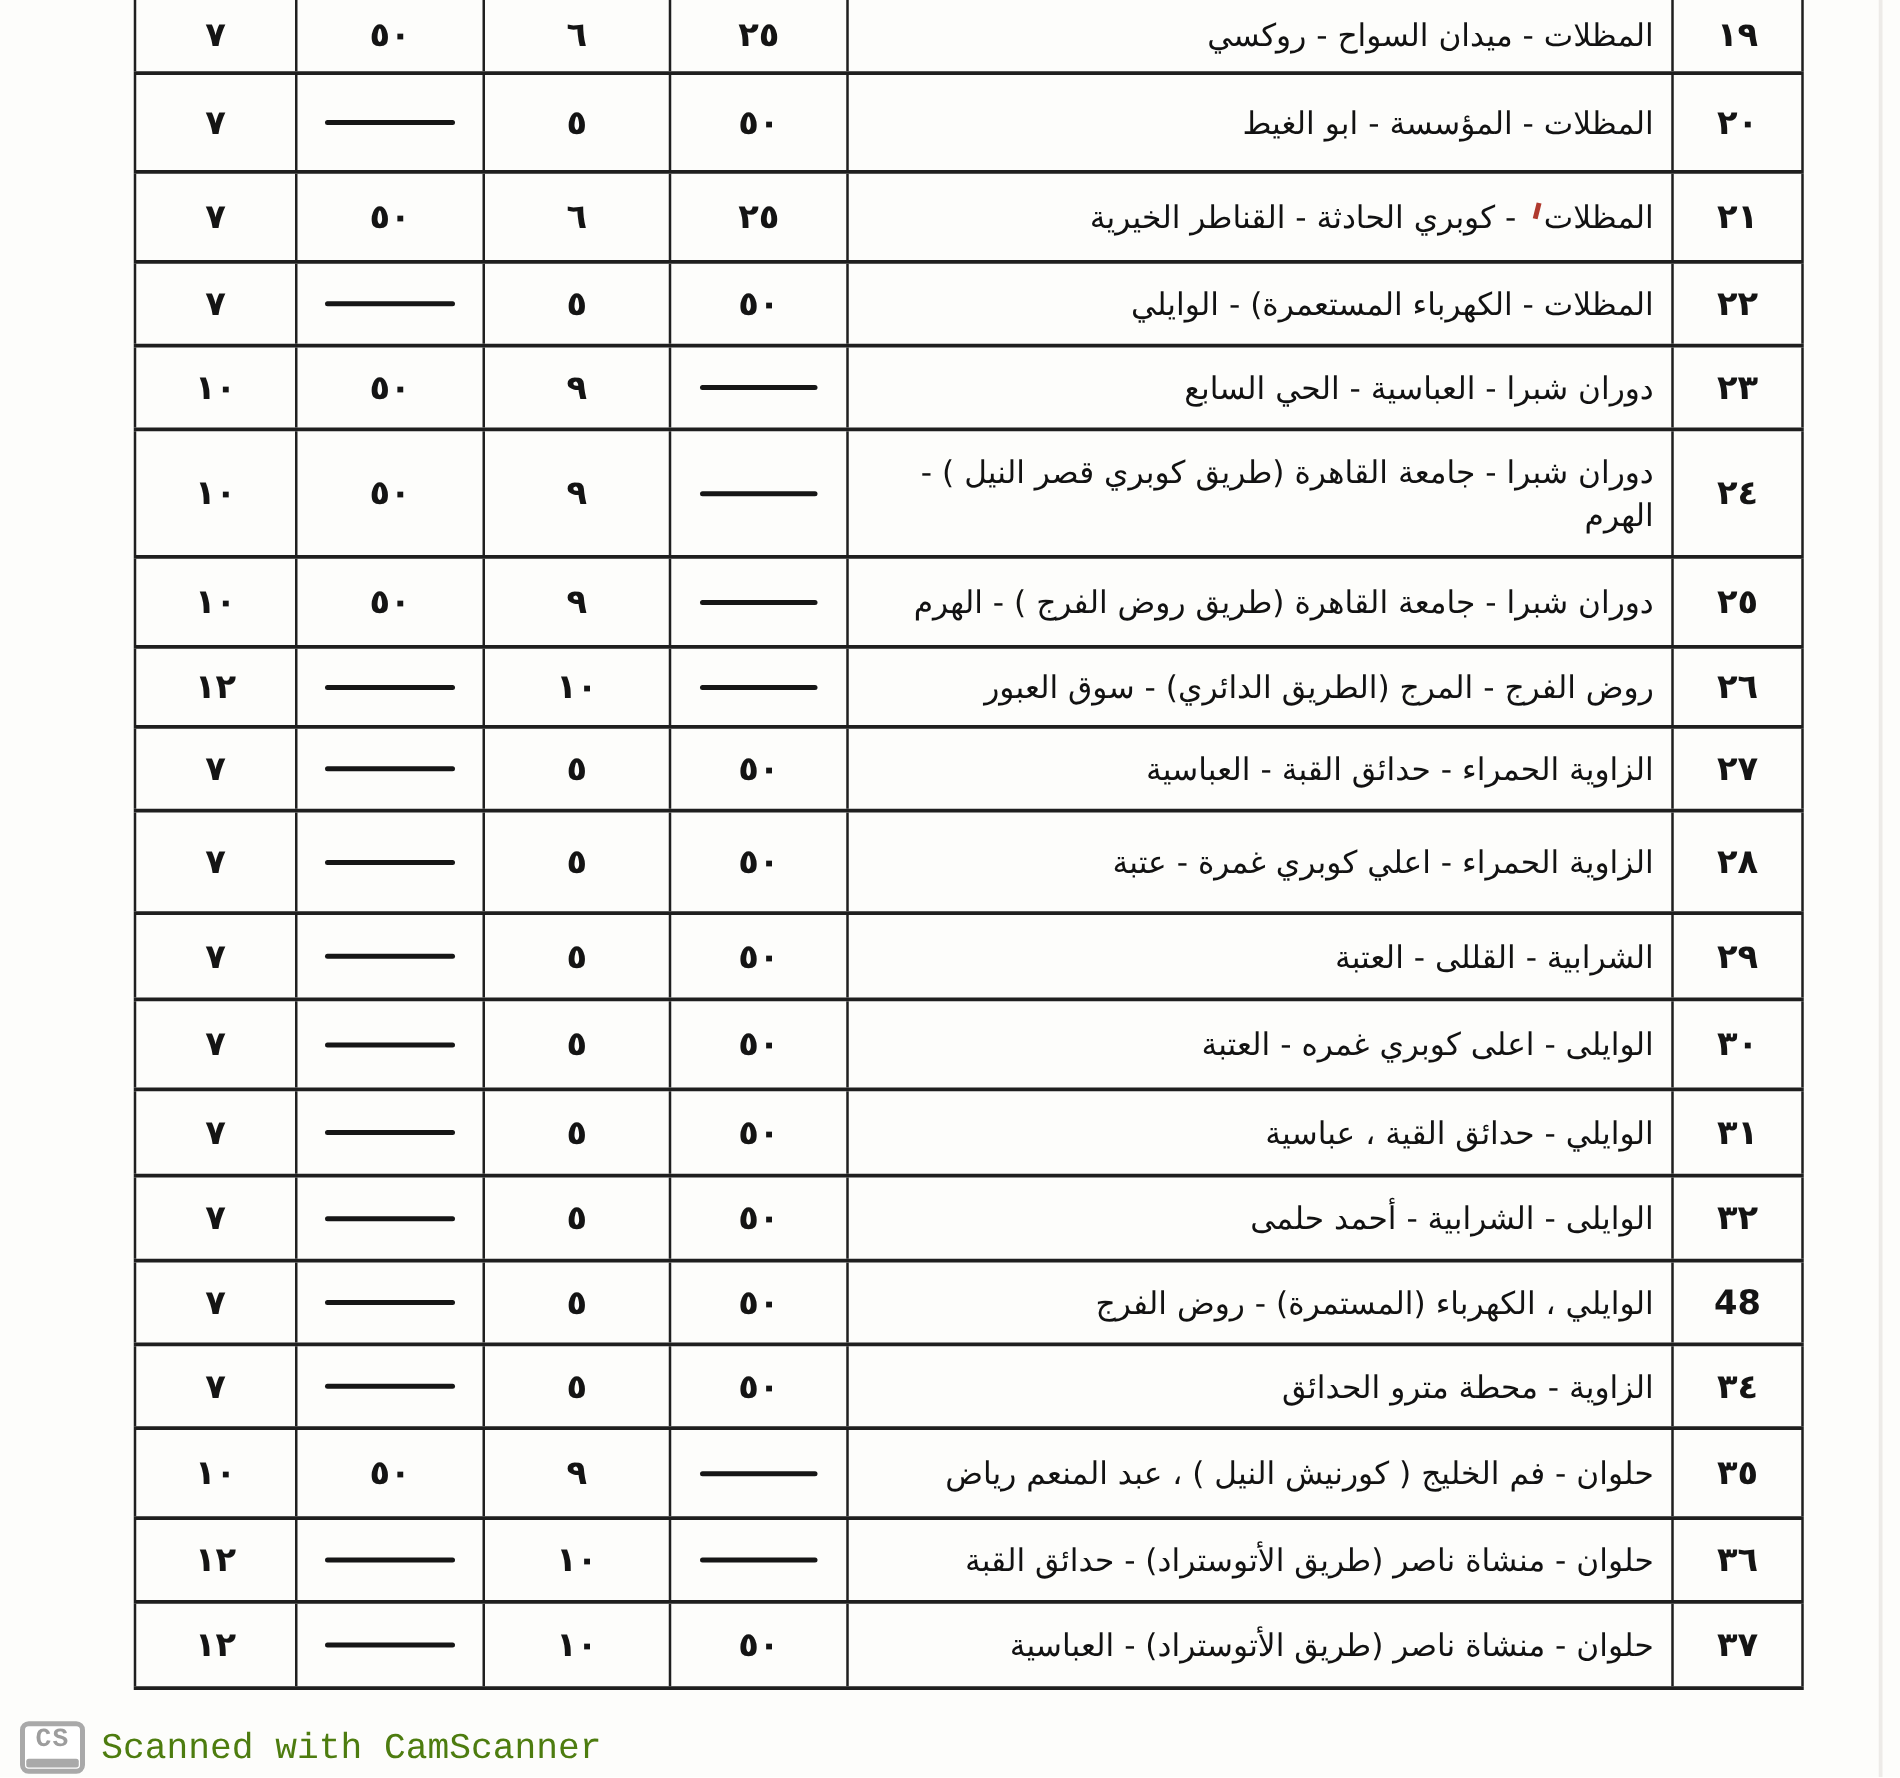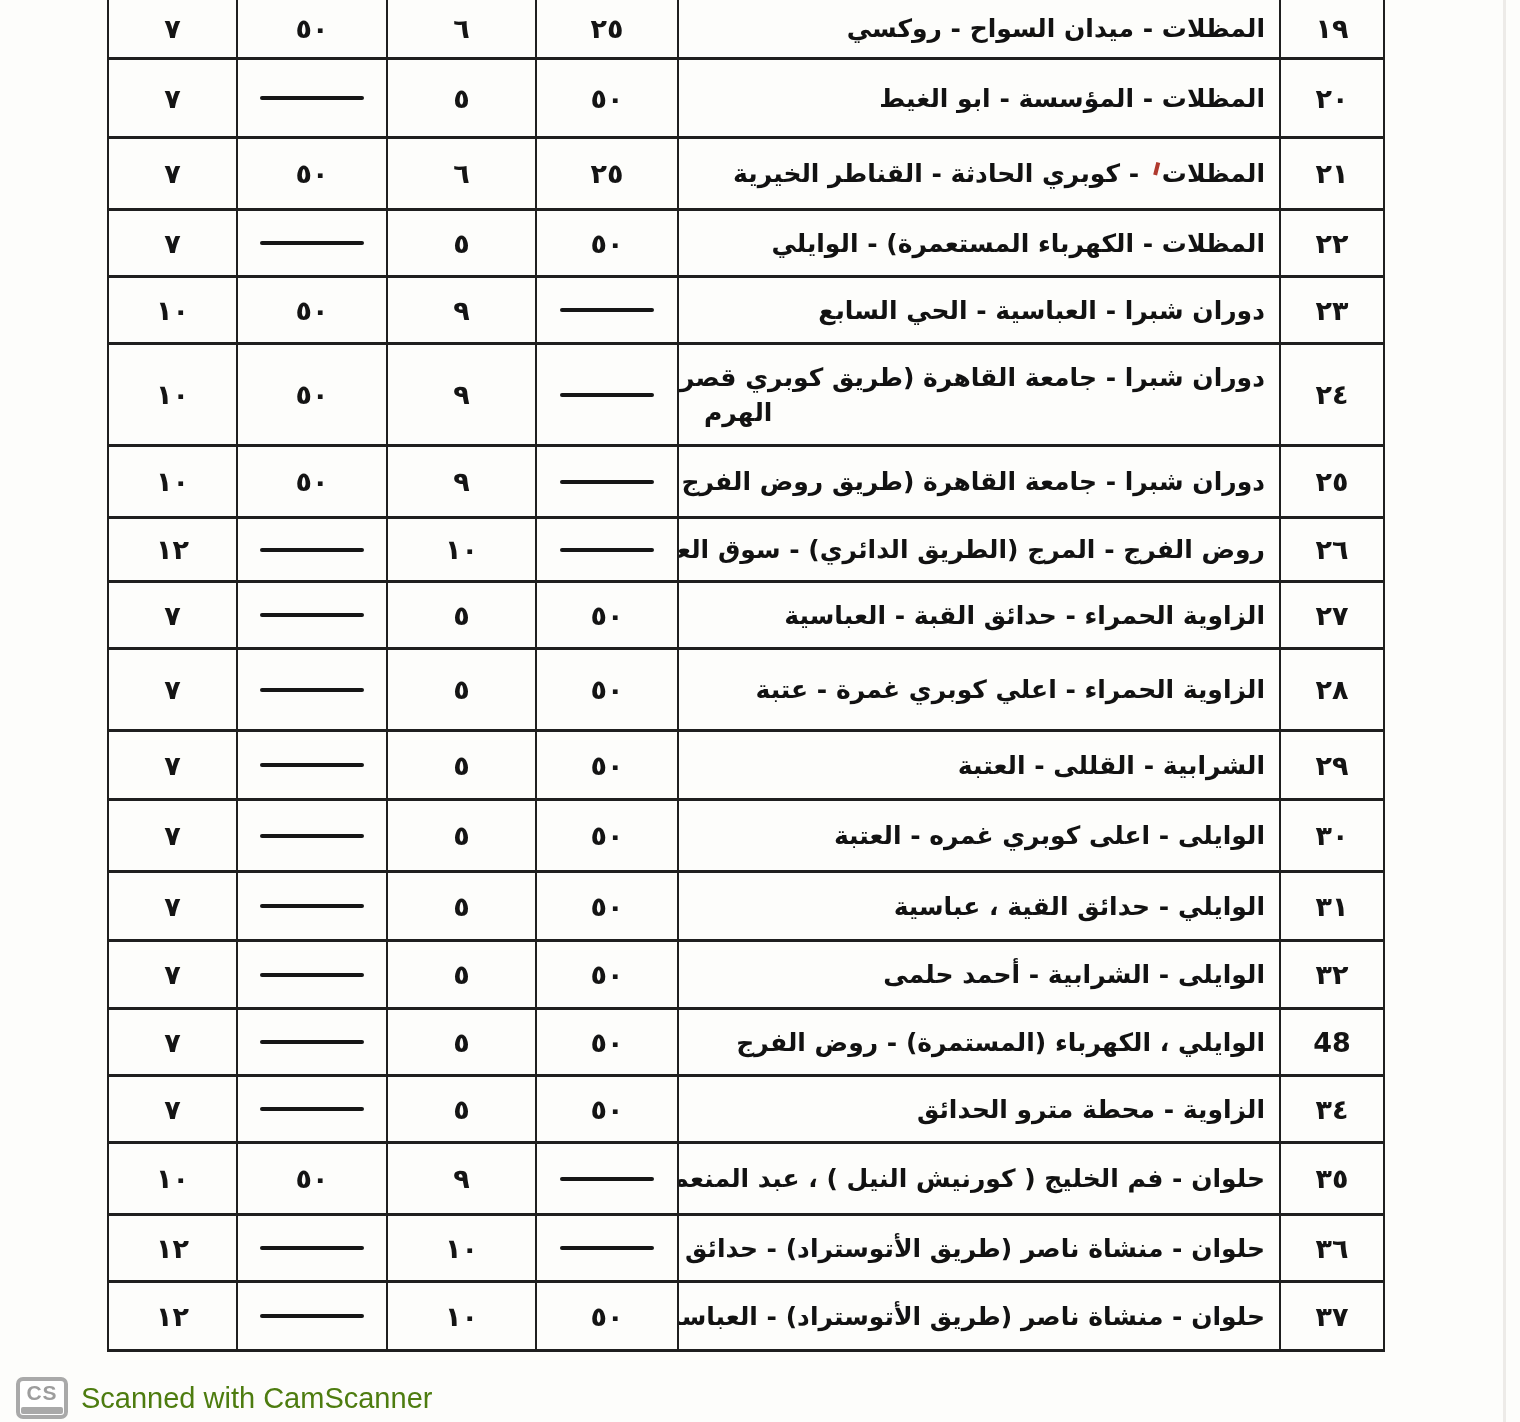--- a/index.html
+++ b/index.html
@@ -13,36 +13,36 @@
   .cell{
     box-sizing:border-box;border-left:2px solid #1f1f1f;
     display:flex;align-items:center;justify-content:center;overflow:hidden;height:100%;
   }
   .num{font-size:27px;font-weight:bold;color:#141414;}
   .col-c4{width:129px;}
   .col-c3{width:150px;}
   .col-c2{width:149px;}
   .col-c1{width:142px;}
   .route{
-    width:602px;flex-direction:column;justify-content:center;align-items:stretch;
-    direction:rtl;text-align:right;padding:2px 14px;font-size:25px;font-weight:bold;color:#121212;
+    width:660px;flex-direction:column;justify-content:center;align-items:stretch;
+    direction:rtl;text-align:right;padding:2px 14px;font-size:25px;font-weight:normal;color:#121212;
   }
   .route-line{white-space:nowrap;line-height:1.4;}
-  .route-line.second{text-align:left;margin-left:11px;}
+  .route-line.second{text-align:right;}
   .rowno{width:106px;border-right:2px solid #1f1f1f;font-size:27px;font-weight:bold;}
   .dash{height:4px;background:#161616;border-radius:2px;}
   .col-c1 .dash{width:94px;}
   .col-c3 .dash{width:104px;}
   .red-mark{
     display:inline-block;width:4px;height:13px;background:#b03a2e;
     transform:rotate(14deg) translateY(-7px);margin:0 5px;
   }
   .watermark{
     position:absolute;left:16px;top:1377px;display:flex;align-items:center;gap:13px;
-    font-family:Liberation Sans, sans-serif;
+    font-family:Liberation Mono, monospace;
   }
   .cs-badge{
     position:relative;width:44px;height:34px;border:4px solid #a9a9a9;border-radius:7px;
     background:#ffffff;color:#9d9d9d;font-weight:bold;font-size:21px;
     display:flex;align-items:flex-start;justify-content:center;line-height:24px;letter-spacing:1px;
   }
   .cs-badge::after{
     content:"";position:absolute;left:1px;right:1px;bottom:1px;height:7px;
     background:#a9a9a9;border-radius:2px;
   }

